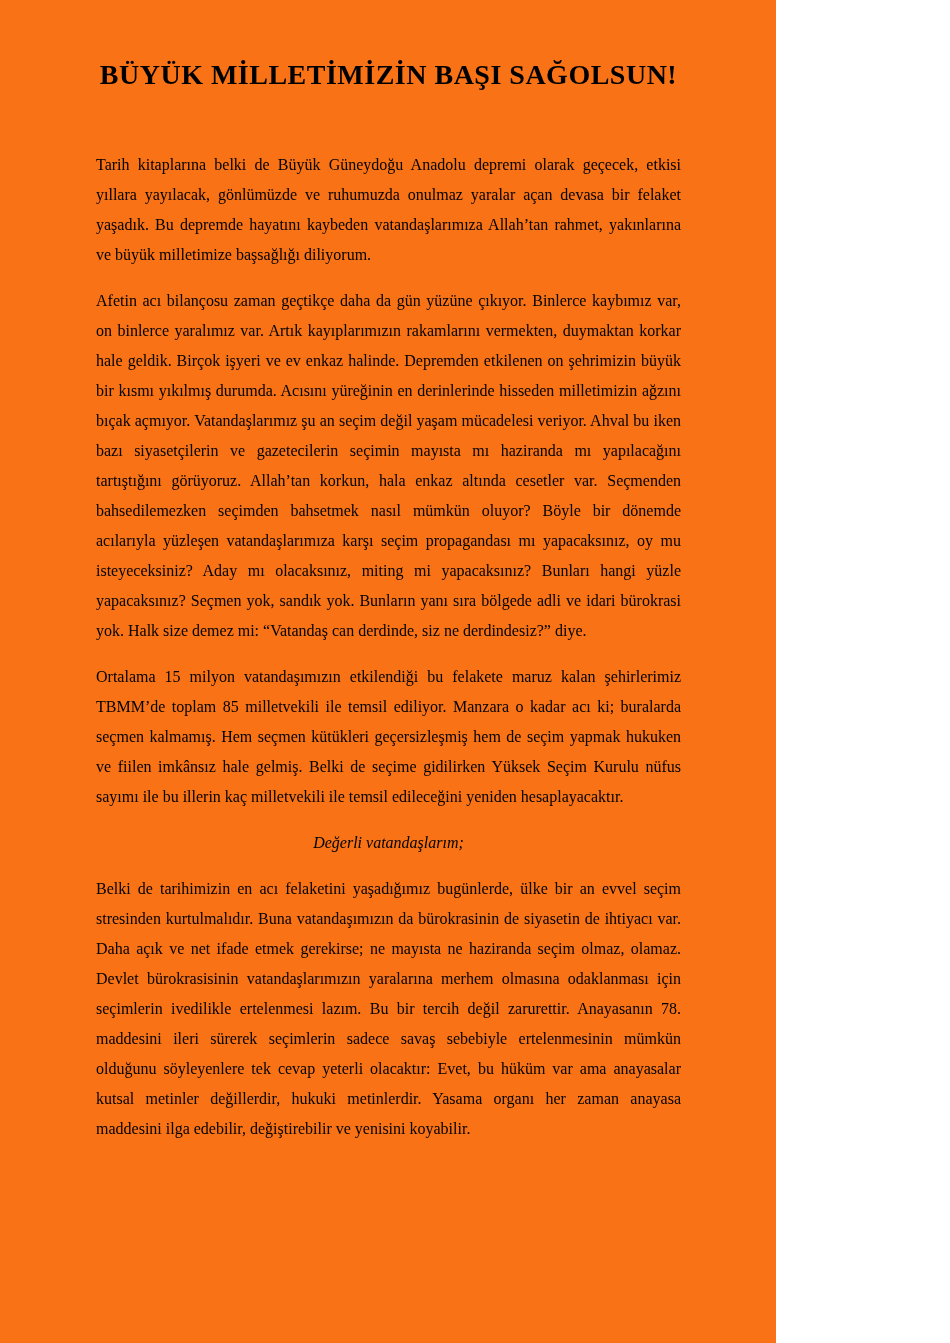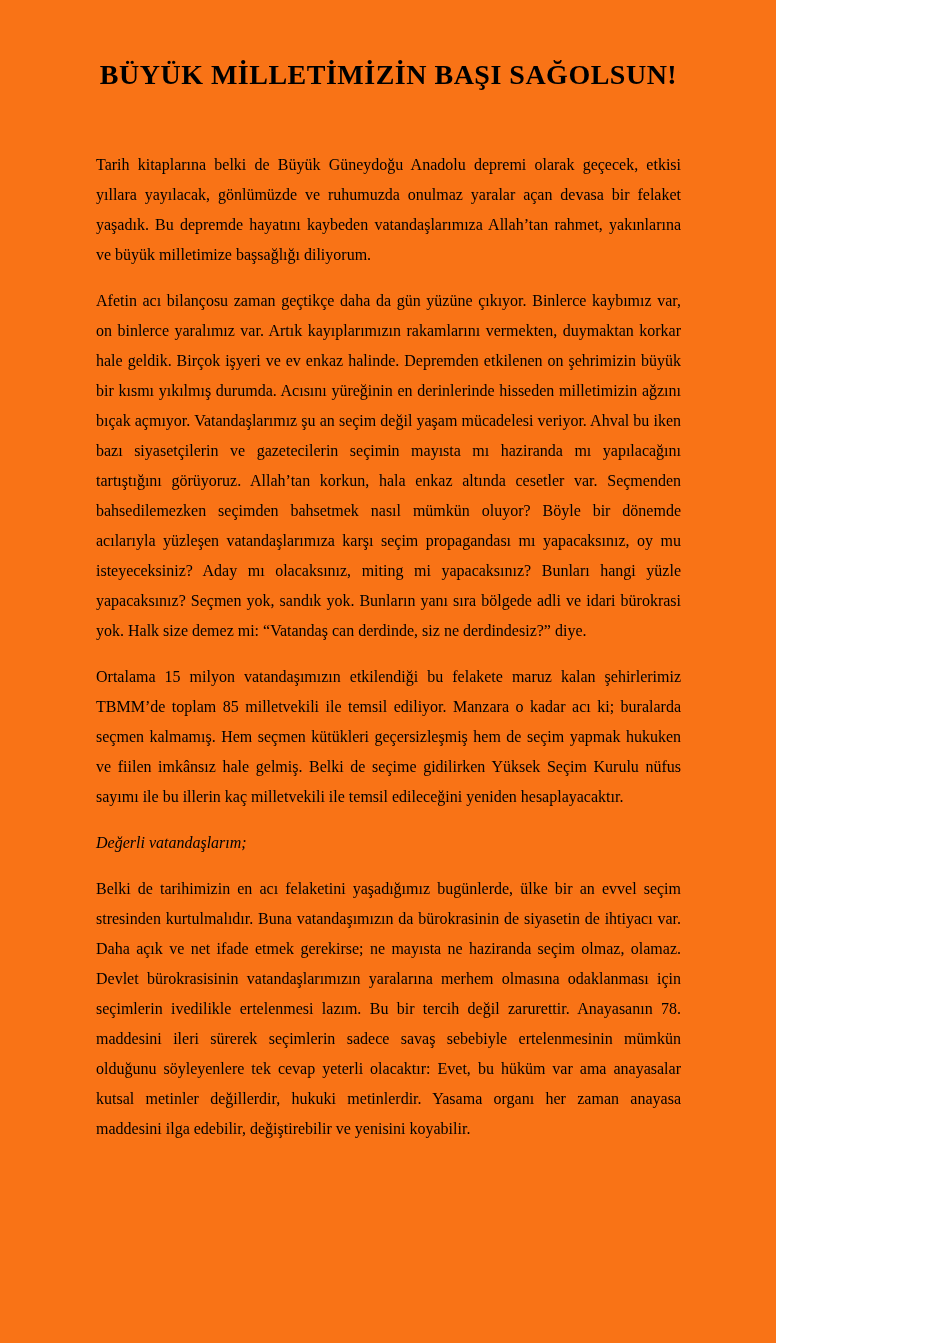--- a/index.html
+++ b/index.html
@@ -32,21 +32,21 @@
     margin: 16px 0 0 0;
     font-size: 16px;
     line-height: 30px;
     text-align: justify;
     text-justify: inter-word;
   }
   .para.first {
     margin-top: 58px;
   }
   .para.salutation {
-    text-align: left;
+    text-align: center;
     font-style: italic;
   }
   .run-bold   { font-weight: normal; }
   .run-italic { font-style: italic; }
 </style>
 </head>
 <body>
 
 <div class="page">
   <h1 class="doc-title">BÜYÜK MİLLETİMİZİN BAŞI SAĞOLSUN!</h1>

